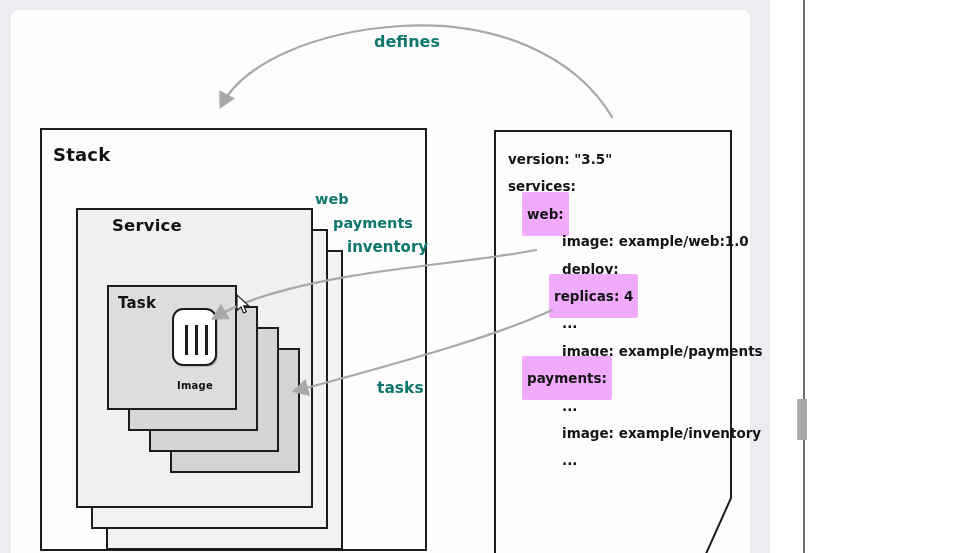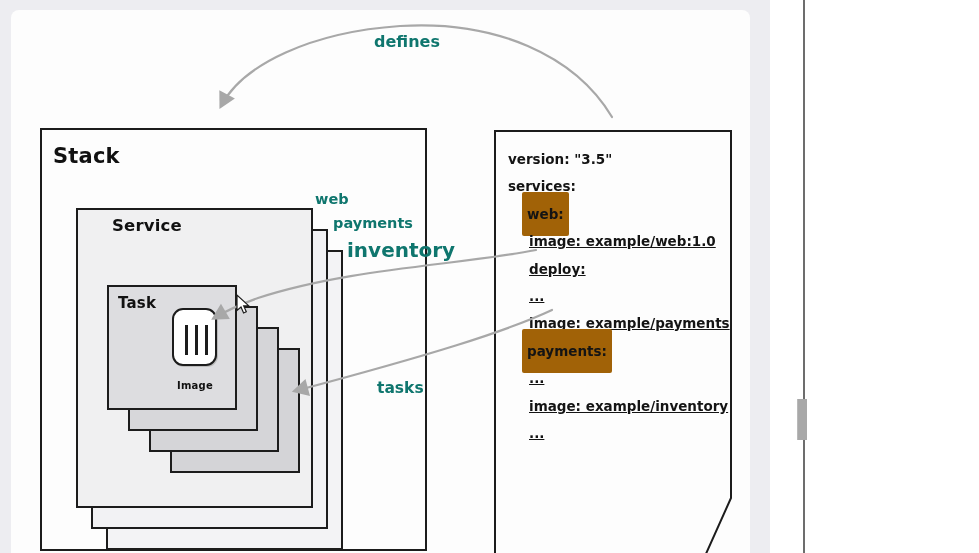--- a/index.html
+++ b/index.html
@@ -24,49 +24,49 @@
   .svc.s3 { left:106px; top:250px; background:#f3f3f5; }
   .svc.s2 { left:91px;  top:229px; background:#f2f2f4; }
   .svc.s1 { left:76px;  top:208px; background:#f0f0f1; }
   .tsk { width:130px; height:125px; }
   .tsk.t4 { left:170px; top:348px; background:#d4d4d7; }
   .tsk.t3 { left:149px; top:327px; background:#d5d5d8; }
   .tsk.t2 { left:128px; top:306px; background:#d7d7da; }
   .tsk.t1 { left:107px; top:285px; background:#dddde0; }
 
   .box-label { color:#111; font-weight:bold; letter-spacing:.2px; }
-  .lbl-stack   { left:53px;  top:144px; font-size:21px; }
+  .lbl-stack   { left:53px;  top:144px; font-size:18px; }
   .lbl-service { left:88px;  top:216px; font-size:16.5px;margin-left:24px; }
   .lbl-task    { left:118px; top:294px; font-size:15px; }
   .lbl-image   { left:171px; top:380px; font-size:10px; width:48px; text-align:center; }
 
   
   .img-icon { left:172px; top:308px; width:45px; height:58px; background:#fff;
               border:2px solid #1c1c1c; border-radius:11px;
               box-shadow:1px 1px 0 #bbb; }
   .img-icon .bar { position:absolute; top:15px; width:2.5px; height:30px; background:#1c1c1c; }
   .img-icon .bar.b1 { left:11px; } .img-icon .bar.b2 { left:21px; } .img-icon .bar.b3 { left:31px; }
 
   
   .muted { color:#0f766e; font-weight:bold; }
   .lbl-web       { left:315px; top:191px; font-size:14.5px; }
   .lbl-payments  { left:333px; top:215px; font-size:14.5px; }
-  .lbl-inventory { left:347px; top:238px; font-size:20px; }
+  .lbl-inventory { left:347px; top:238px; font-size:15px; }
   .lbl-defines   { left:374px; top:32px;  font-size:16px; }
   .lbl-tasks     { left:377px; top:379px; font-size:15.5px; }
 
   
   .compose-text { left:495px; top:131px; width:240px; padding-top:15px;
                   font-size:13.5px; font-weight:600; color:#141414; }
   .cline { line-height:27.4px; white-space:nowrap; }
   .ind0 { padding-left:13px; }
   .ind1 { padding-left:27px; }
-  .ind2 { padding-left:34px;text-decoration:underline; }
+  .ind2 { padding-left:67px; }
   .ind3 { padding-left:54px; }
-  .hl { background:#a16207; padding:14px 5px; border-radius:2px; }
+  .hl { background:#f0abfc; padding:14px 5px; border-radius:2px; }
 
   
   svg.layer { position:absolute; left:0; top:0; pointer-events:none; }
 
   
   .divider { left:803px; top:0; width:1.5px; height:553px; background:#6d6d6d; }
   .scroll-thumb { left:797px; top:399px; width:10px; height:41px; background:#a8a8a8;
                   border-left:1px solid #b9b9b9; }
 </style>
 </head>
@@ -105,20 +105,21 @@
   <svg class="layer" width="979" height="553" viewBox="0 0 979 553">
     <polygon points="495,131 731,131 731,498 705,556 495,556" fill="#fdfdfd" stroke="#1c1c1c" stroke-width="2" stroke-linejoin="miter"></polygon>
   </svg>
 
   <div class="abs compose-text">
     <div class="cline ind0"><span>version: "3.5"</span></div>
     <div class="cline ind0"><span>services:</span></div>
     <div class="cline ind1"><span class="hl">web:</span></div>
     <div class="cline ind2"><span>image: example/web:1.0</span></div>
     <div class="cline ind2"><span>deploy:</span></div>
+    <div class="cline ind3"><span class="hl">replicas: 4</span></div>
     <div class="cline ind2"><span>...</span></div>
     <div class="cline ind2"><span>image: example/payments</span></div>
     <div class="cline ind1"><span class="hl">payments:</span></div>
     <div class="cline ind2"><span>...</span></div>
     <div class="cline ind2"><span>image: example/inventory</span></div>
     <div class="cline ind2"><span>...</span></div>
   </div>
 
   <svg class="layer" width="979" height="553" viewBox="0 0 979 553">
     <defs>

